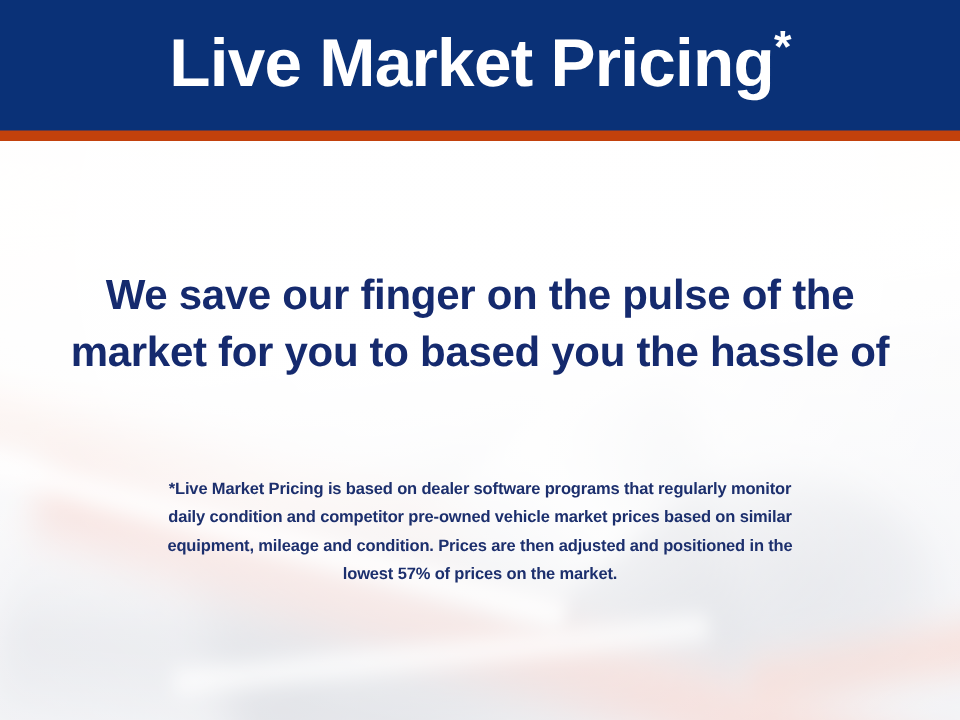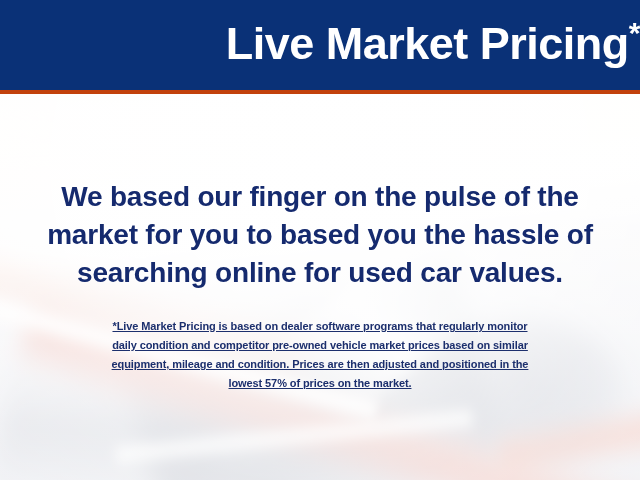--- a/index.html
+++ b/index.html
@@ -248,24 +248,24 @@
 
   
   .header-band {
     position: absolute;
     left: 0;
     top: 0;
     width: 640px;
     height: 94px;
     background: #0a3177;
     box-sizing: border-box;
-    border-bottom: 4px solid #c2410c;
+    border-bottom: 7px solid #c2410c;
     display: flex;
     align-items: center;
-    justify-content: flex-end;
+    justify-content: center;
     z-index: 5;
   }
   .headline {
     color: #ffffff;
     font-family: "Liberation Sans", sans-serif;
     font-weight: bold;
     font-size: 45px;
     line-height: 1;
     letter-spacing: -0.5px;
     white-space: nowrap;
@@ -310,21 +310,20 @@
     top: 223px;
     width: 588px;
     text-align: center;
     color: #1c2f6d;
     font-family: "Liberation Sans", sans-serif;
     font-weight: bold;
     font-size: 11px;
     line-height: 19px;
     letter-spacing: -0.1px;
     margin: 0;
-    text-decoration: underline;
   }
   .fineprint .ln { display: block; }
 </style>
 </head>
 <body>
 
 <div id="banner">
 
   <div class="bg-layer">
     <div class="bg-base"></div>
@@ -345,23 +344,22 @@
     <div class="bg-wash-2"></div>
   </div>
 
   <div class="header-band">
     <h1 class="headline"><span>Live Market Pricing</span><span class="ast">*</span></h1>
   </div>
 
   <div class="content">
 
     <p class="lede">
-      <span class="ln">We based our finger on the pulse of the</span>
+      <span class="ln">We save our finger on the pulse of the</span>
       <span class="ln">market for you to based you the hassle of</span>
-      <span class="ln">searching online for used car values.</span>
     </p>
 
     <p class="fineprint">
       <span class="ln">*Live Market Pricing is based on dealer software programs that regularly monitor</span>
       <span class="ln">daily condition and competitor pre-owned vehicle market prices based on similar</span>
       <span class="ln">equipment, mileage and condition. Prices are then adjusted and positioned in the</span>
       <span class="ln">lowest 57% of prices on the market.</span>
     </p>
 
   </div>

